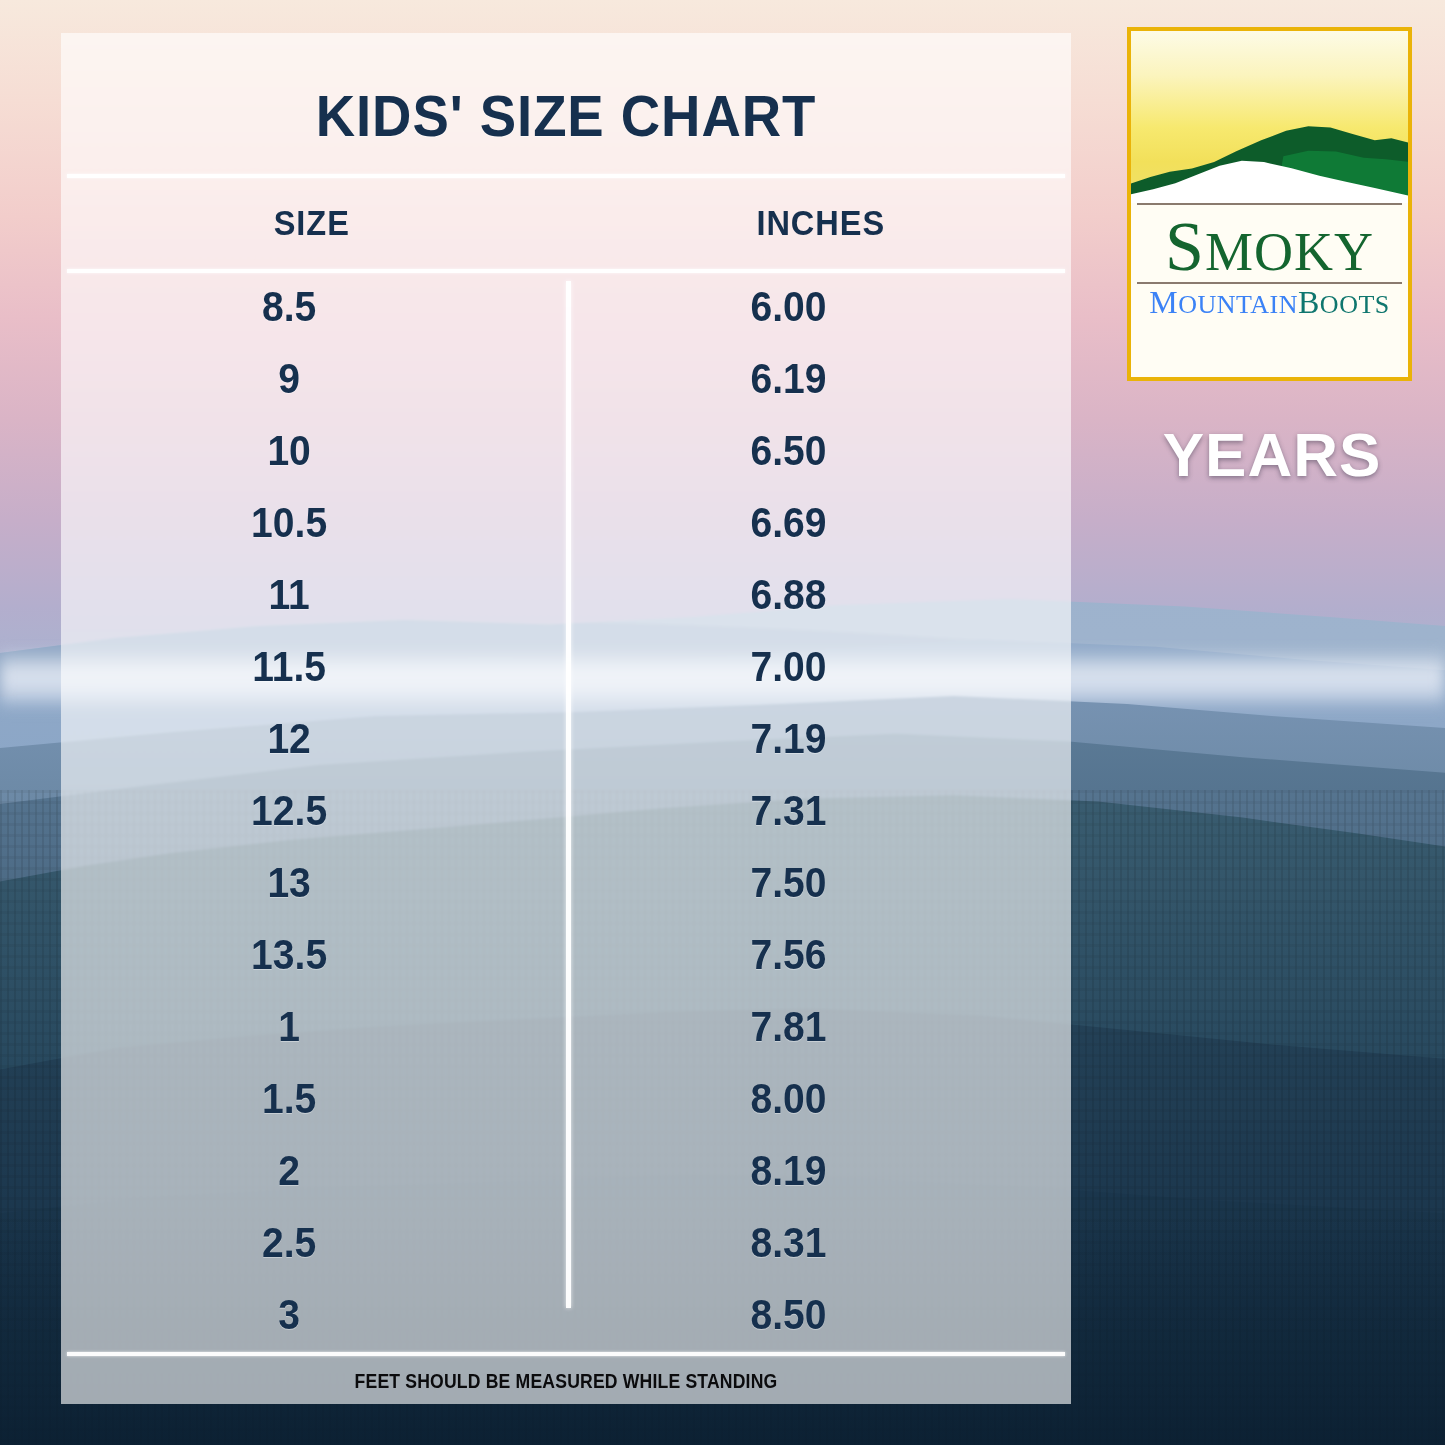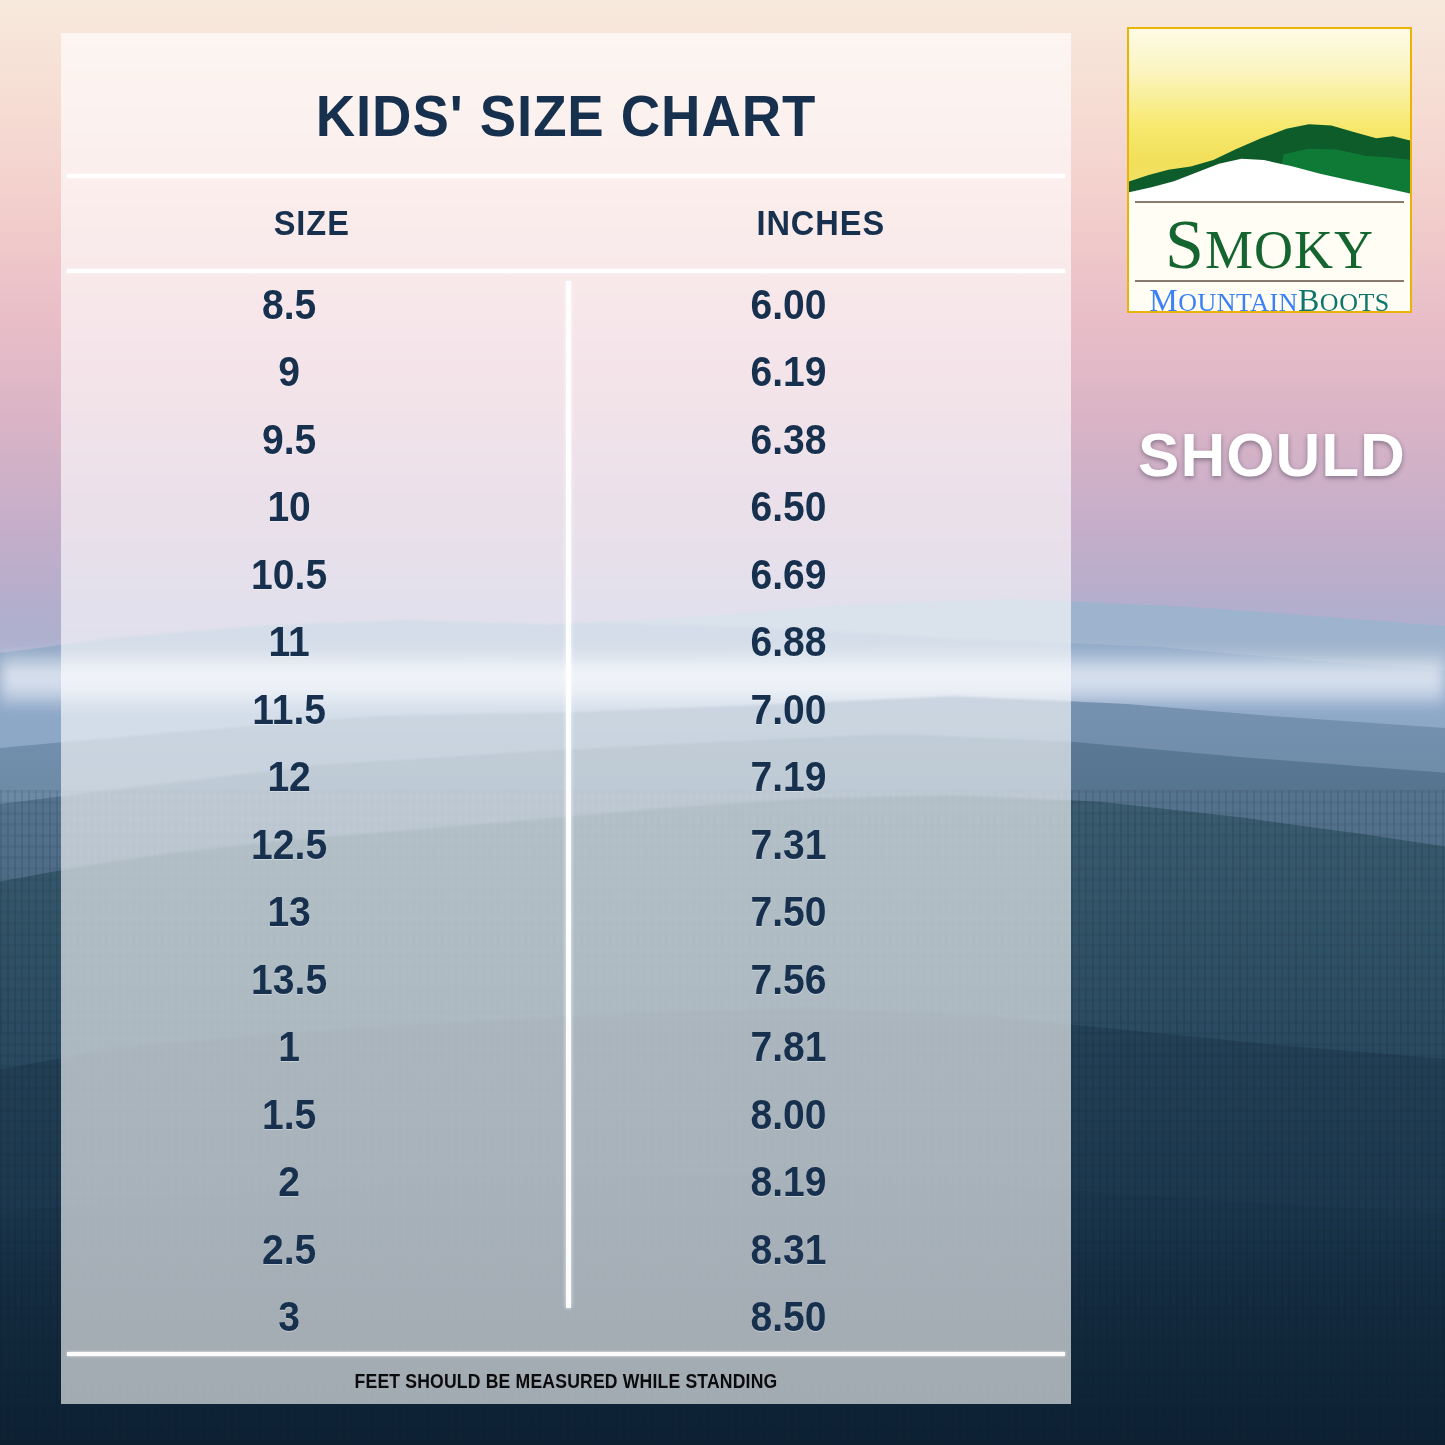--- a/index.html
+++ b/index.html
@@ -142,23 +142,23 @@
 
   .foot-note {
     position:absolute; left:0; top:1337px; width:100%;
     text-align:center;
     font-size:20px; font-weight:bold; letter-spacing:.2px;
     color:#0b0b0d; transform:scaleX(0.88);
   }
 
   
   .logo-box {
-    position:absolute; left:1127px; top:27px; width:285px; height:286px;
+    position:absolute; left:1127px; top:27px; width:285px; height:354px;
     background:#fffdf4;
-    border:2px solid #eab308;
+    border:4px solid #eab308;
     overflow:hidden;
   }
   .logo-scene { position:relative; width:100%; height:172px; overflow:hidden;
     background:linear-gradient(180deg,#fdfbe6 0%, #fbf4bd 26%, #f7e96f 56%, #f2e05a 76%, #efe06b 100%); }
   .logo-ridge-back {
     position:absolute; left:0; bottom:0; width:100%; height:108px;
     background:#0d5c2a;
     clip-path: polygon(0% 82%, 7% 76%, 14% 71%, 22% 68%, 30% 62%, 38% 52%, 47% 42%, 56% 33%, 64% 29%, 72% 30%, 80% 36%, 88% 42%, 94% 40%, 100% 44%, 100% 100%, 0% 100%);
   }
   .logo-ridge-front {
@@ -235,24 +235,20 @@
     <div class="rows">
       <div class="row">
         <div class="cell size-cell">8.5</div>
         <div class="cell inches-cell">6.00</div>
       </div>
       <div class="row">
         <div class="cell size-cell">9</div>
         <div class="cell inches-cell">6.19</div>
       </div>
       <div class="row">
-        <div class="cell size-cell">9.5</div>
-        <div class="cell inches-cell">6.38</div>
-      </div>
-      <div class="row">
         <div class="cell size-cell">10</div>
         <div class="cell inches-cell">6.50</div>
       </div>
       <div class="row">
         <div class="cell size-cell">10.5</div>
         <div class="cell inches-cell">6.69</div>
       </div>
       <div class="row">
         <div class="cell size-cell">11</div>
         <div class="cell inches-cell">6.88</div>
@@ -309,16 +305,16 @@
       <div class="logo-ridge-front"></div>
       <div class="logo-snow"></div>
     </div>
     <div class="logo-rule"></div>
     <div class="logo-word-1"><span class="cap">S</span><span>MOKY</span></div>
     <div class="logo-rule"></div>
     <div class="logo-word-2"><span class="w-mountain"><span class="cap">M</span><span>OUNTAIN</span></span><span class="w-boots"><span class="cap">B</span><span>OOTS</span></span></div>
   </div>
 
   <div class="age-badge">
-    <div class="age-unit">SHOULD</div>
+    <div class="age-unit">YEARS</div>
   </div>
 
 </div>
 
 </body></html>

